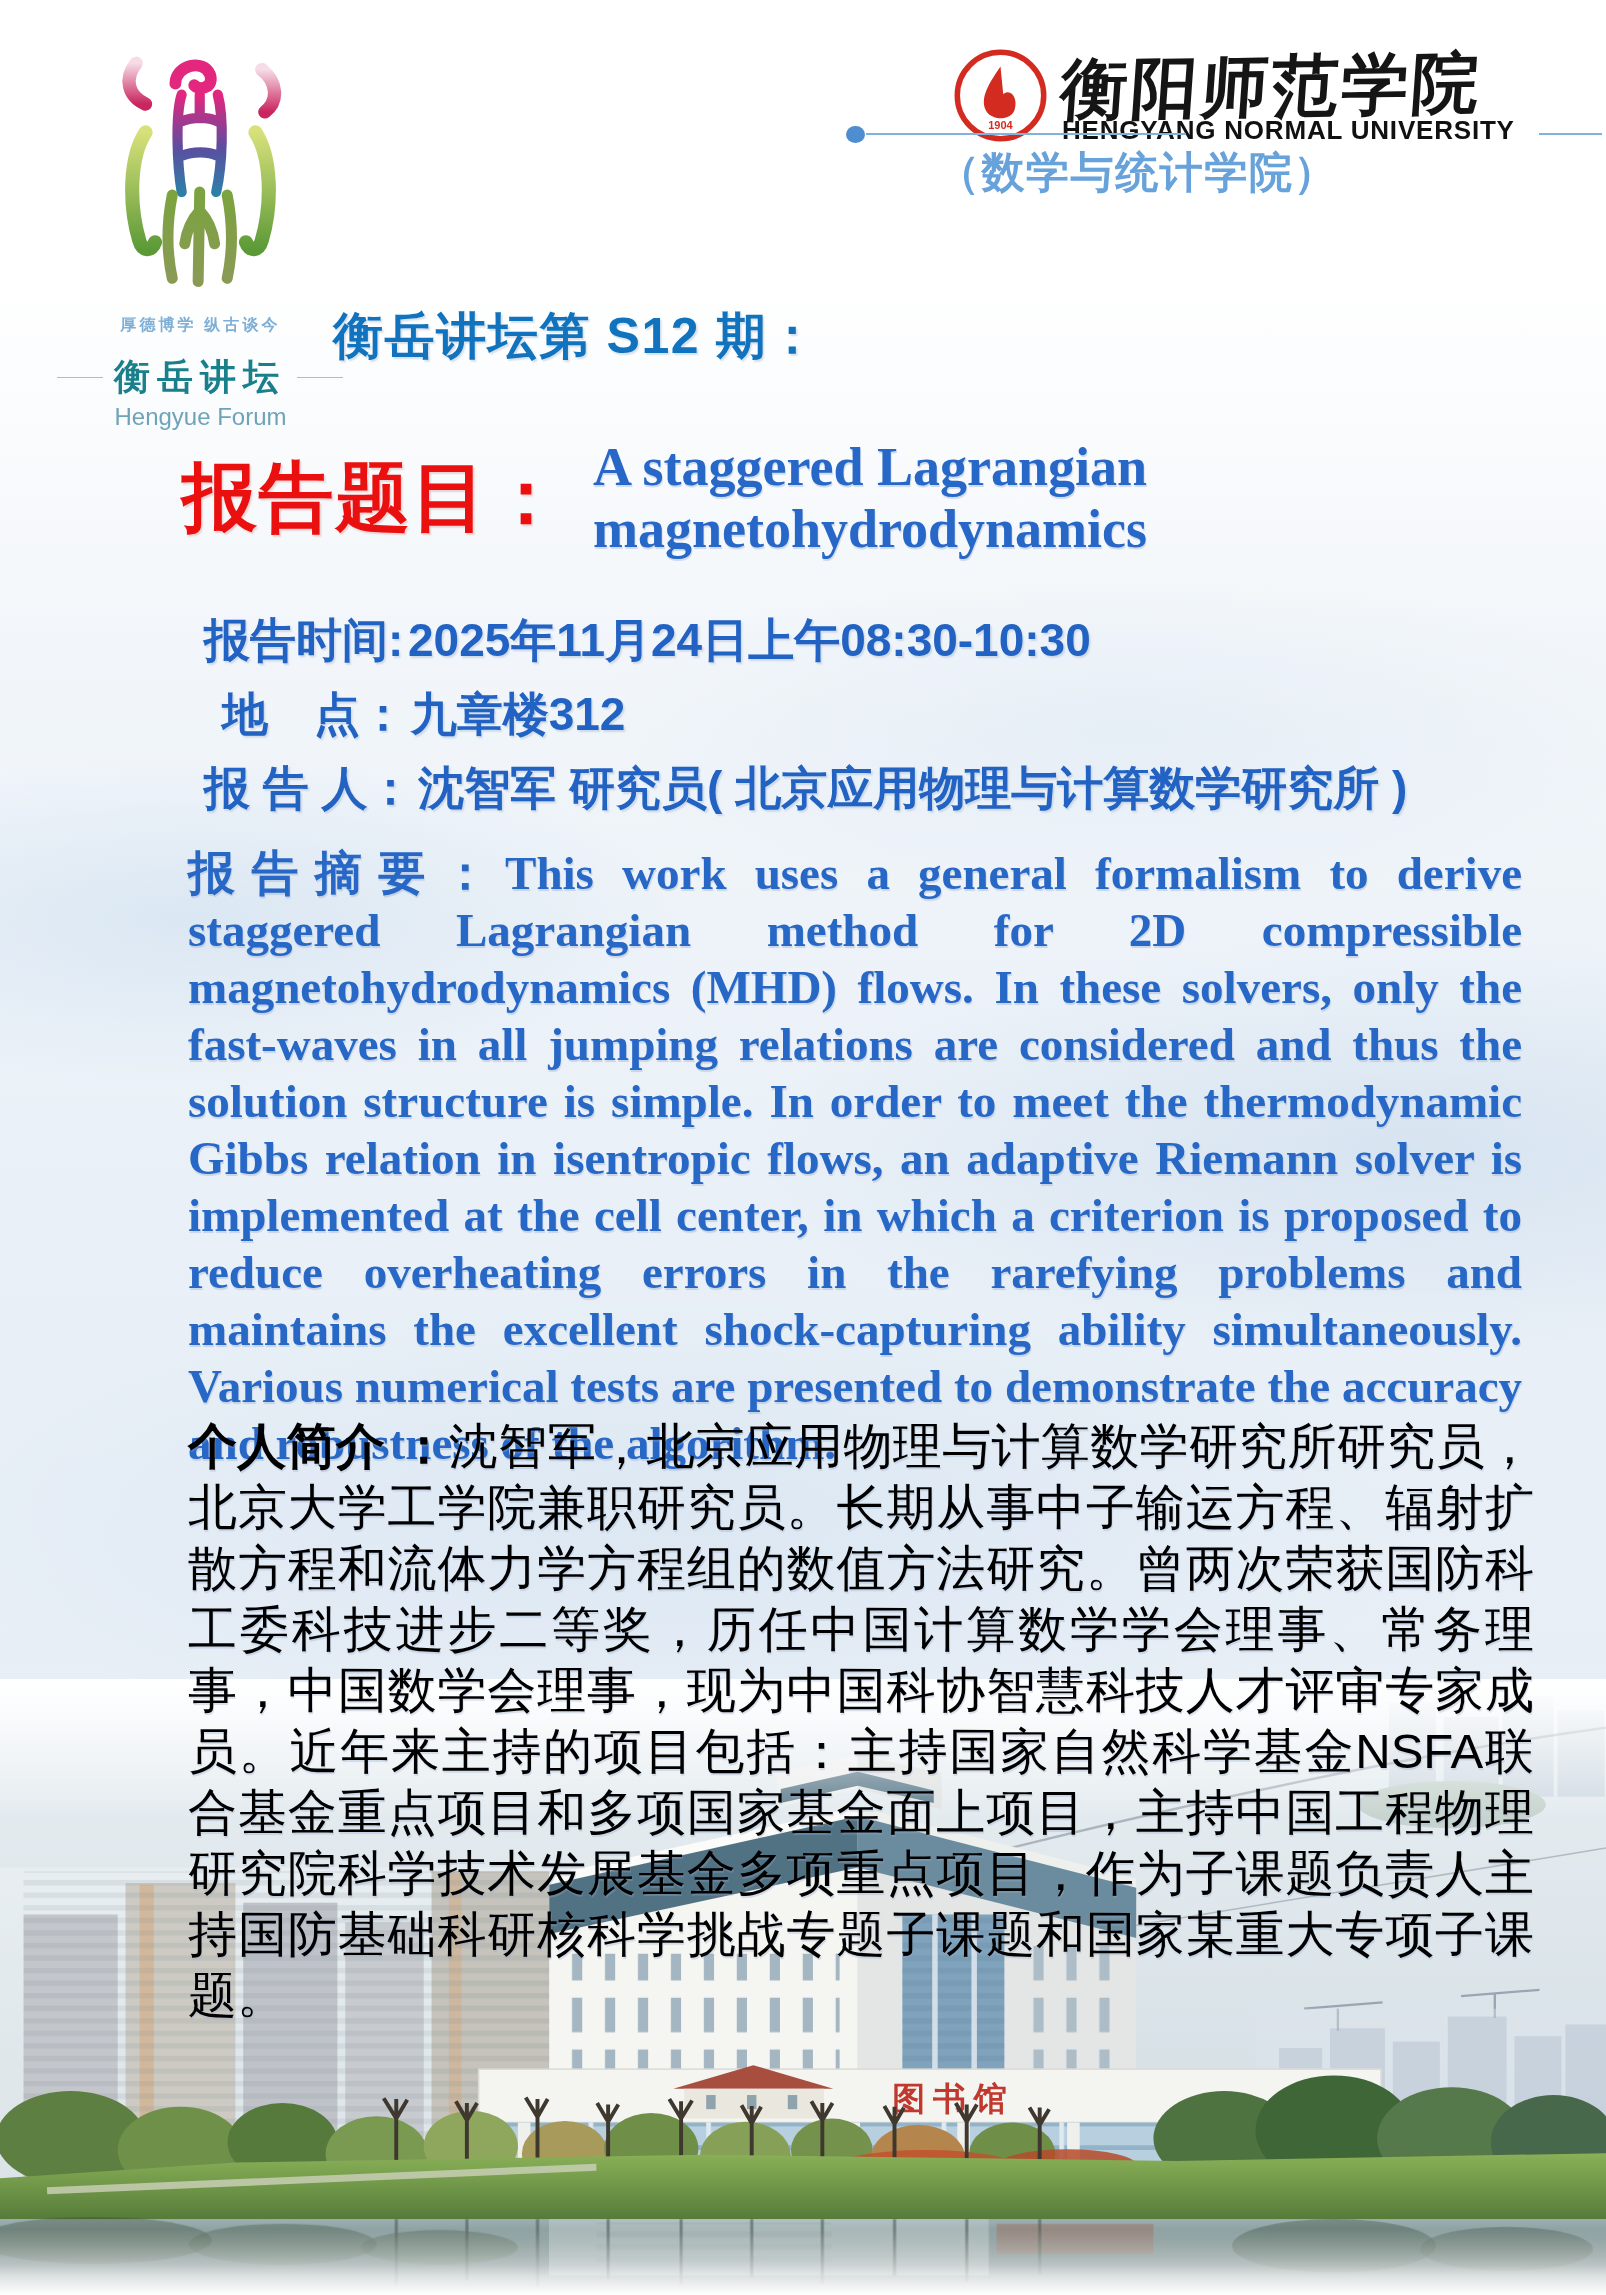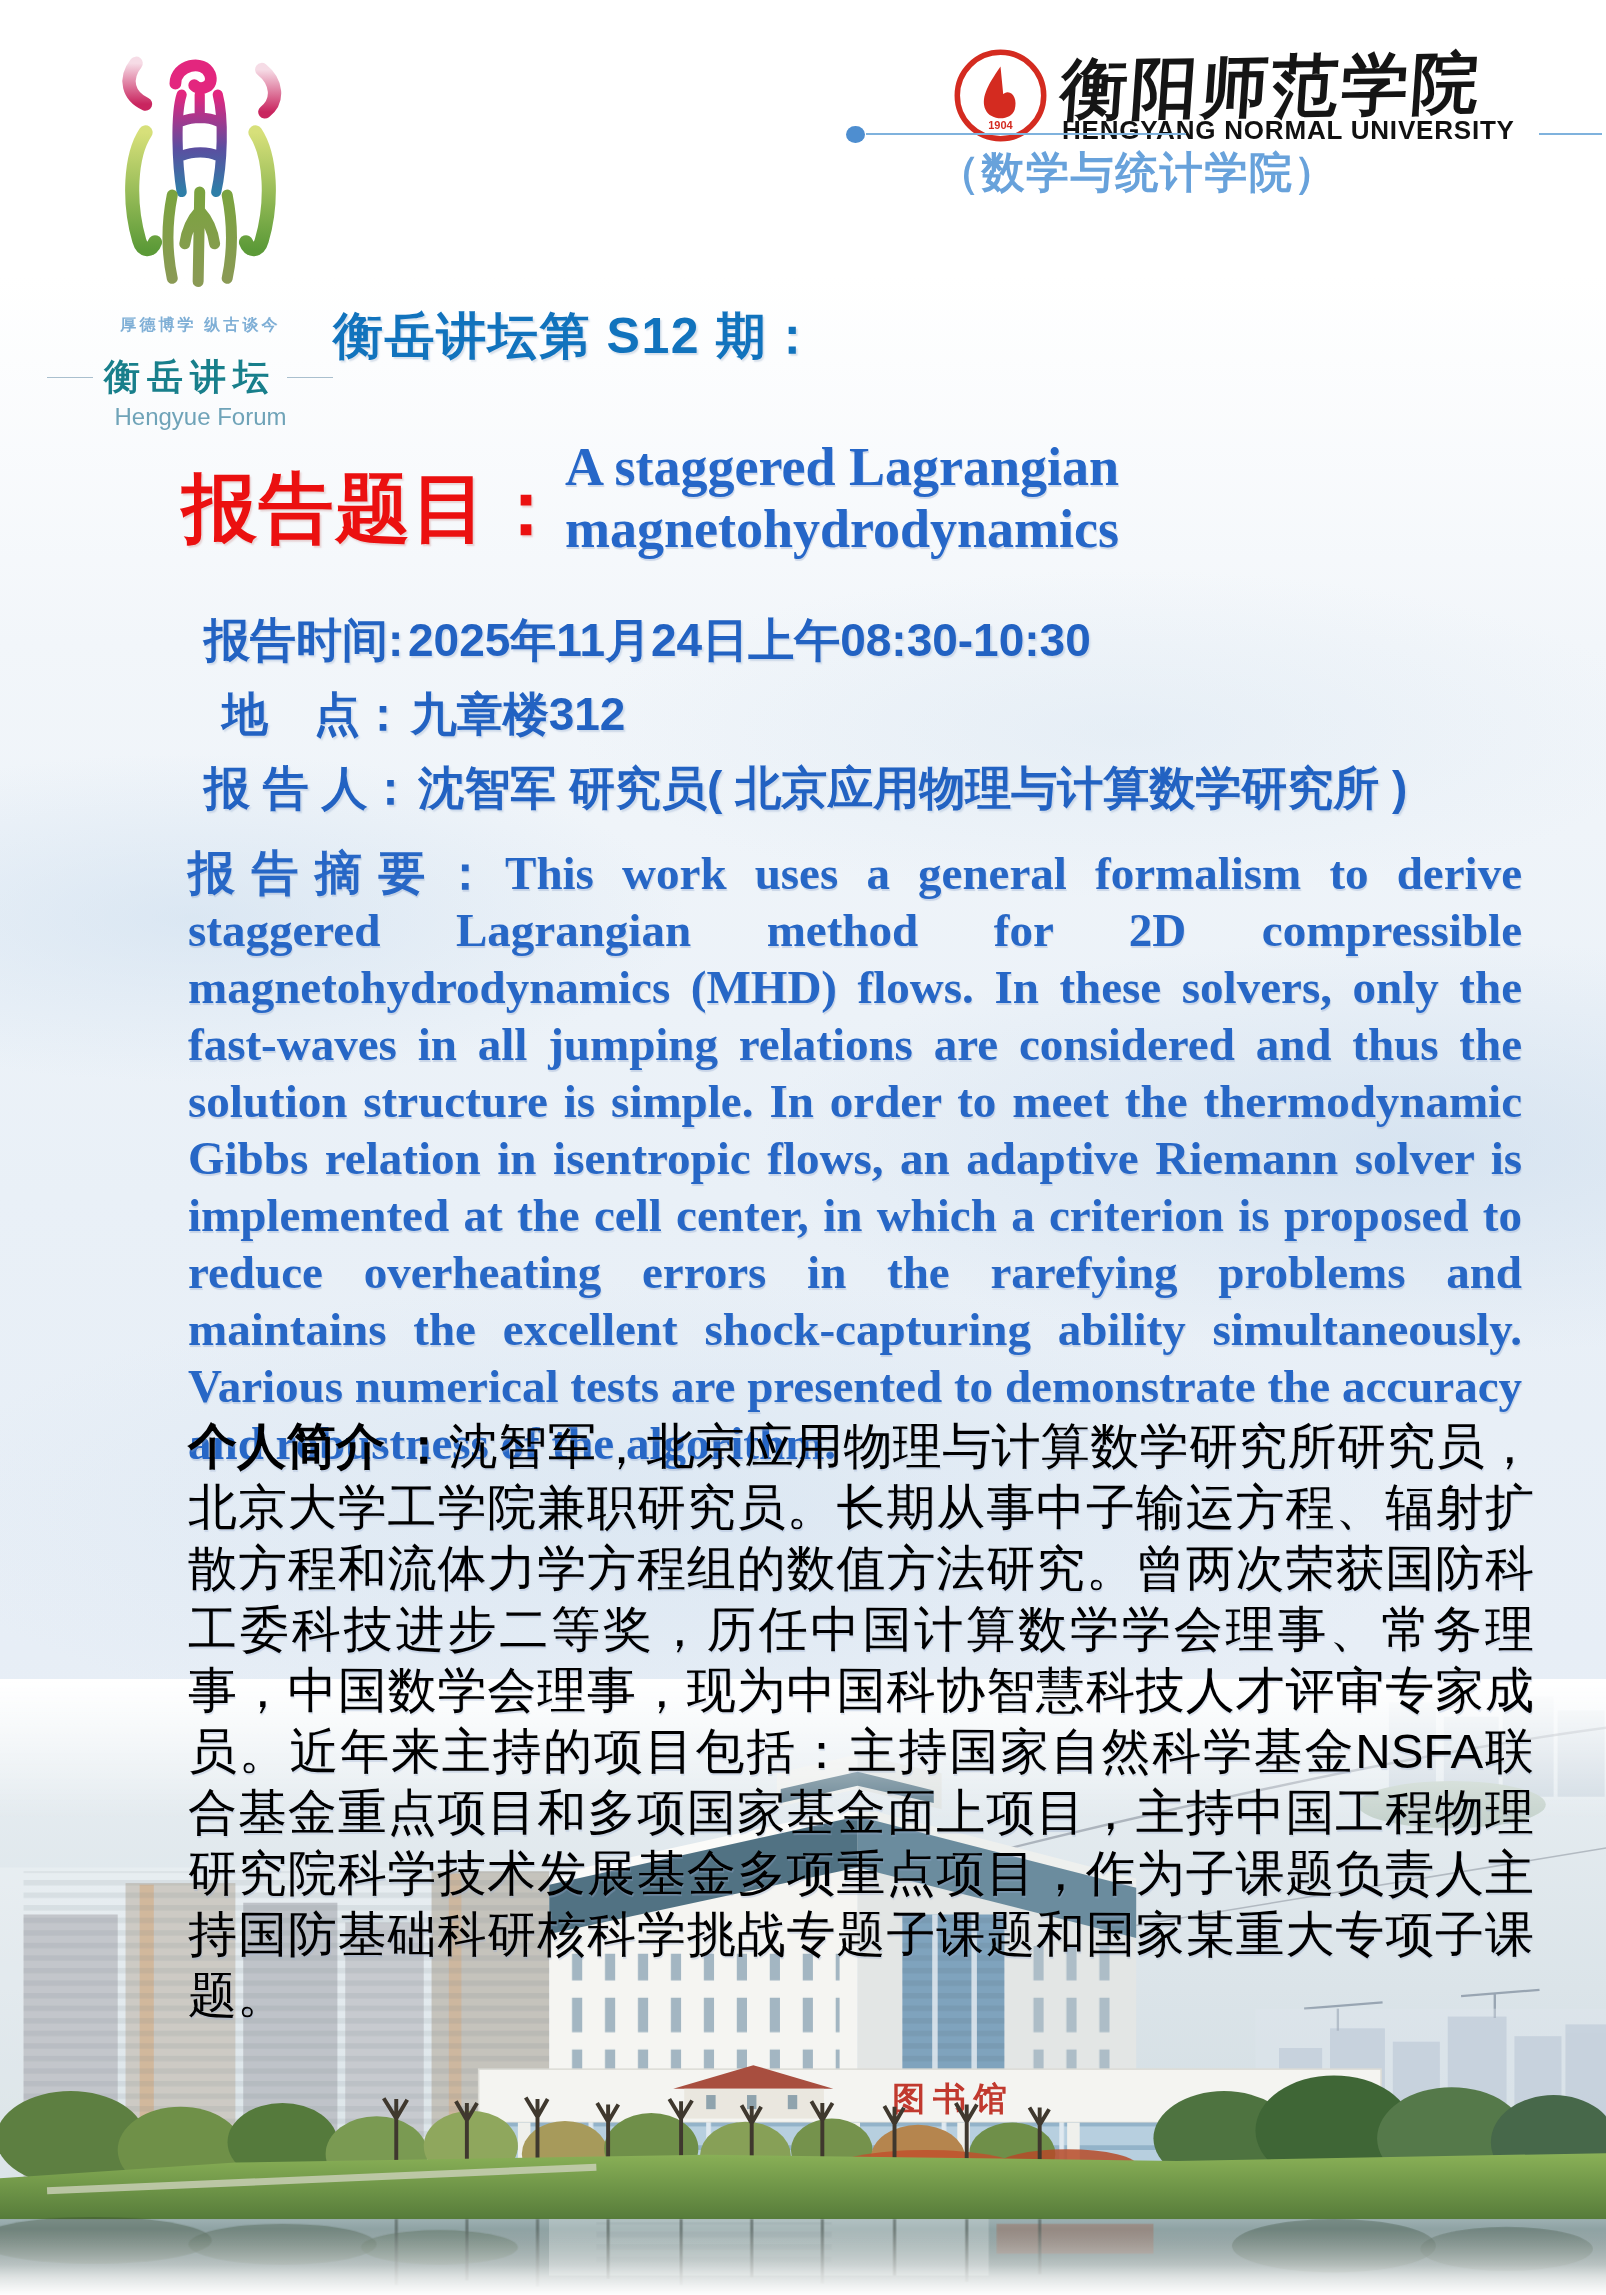--- a/index.html
+++ b/index.html
@@ -10,21 +10,21 @@
     background:
       radial-gradient(ellipse 706px 235px at 12% 40%, rgba(203,221,238,.55), transparent 70%),
       radial-gradient(ellipse 941px 298px at 88% 50%, rgba(196,215,234,.5), transparent 70%),
       radial-gradient(ellipse 1098px 337px at 42% 66%, rgba(206,223,238,.45), transparent 70%),
       radial-gradient(ellipse 785px 235px at 70% 32%, rgba(214,228,240,.4), transparent 70%),
       linear-gradient(180deg,#ffffff 0%,#ffffff 12%,#f2f6fa 28%,#e9f0f7 52%,#e7eef6 72%,#edf3f8 100%);}
   
   .forum-art{position:absolute;left:100px;top:46px;width:201px;height:259px;}
   .forum-tagline{position:absolute;left:63px;top:315px;width:275px;text-align:center;
      font-size:16px;letter-spacing:3.1px;color:#7FAFD6;font-weight:600;}
-  .forum-name-row{position:absolute;left:47px;top:353px;width:306px;display:flex;align-items:center;justify-content:flex-start;gap:11px;}
+  .forum-name-row{position:absolute;left:47px;top:353px;width:306px;display:flex;align-items:center;justify-content:center;gap:11px;}
   .forum-name-row .rule{height:1.6px;background:#a9bfce;flex:0 0 46px;}
   .forum-name-cn{font-size:36px;font-weight:900;color:#187F8B;letter-spacing:7px;
      font-family:"Liberation Serif",serif;}
   .forum-name-en{position:absolute;left:63px;top:403px;width:275px;text-align:center;
      font-size:24px;color:#6FA3B8;}
   
   .seal{position:absolute;left:951px;top:46px;width:99px;height:99px;}
   .uni-cn{position:absolute;left:1061px;top:41px;width:439px;font-size:67px;font-weight:900;
      font-family:"Liberation Serif",serif;color:#151515;letter-spacing:3.1px;
      transform:skewX(-5deg) rotate(-1deg);white-space:nowrap;}
@@ -33,21 +33,21 @@
   .hdr-dot{position:absolute;left:846px;top:126px;width:19px;height:17.3px;border-radius:50%;background:#4e8ed0;}
   .hdr-line-a{position:absolute;left:866px;top:133px;width:320px;height:2.4px;background:#7fb2dd;}
   .hdr-line-b{position:absolute;left:1539px;top:133px;width:63px;height:2.4px;background:#7fb2dd;}
   .dept{position:absolute;left:863px;top:144px;width:549px;text-align:center;
      font-size:43px;font-weight:700;color:#68A2DB;letter-spacing:1.6px;}
   
   .issue{position:absolute;left:333px;top:303px;font-size:50px;font-weight:900;color:#1173BD;
      letter-spacing:1.6px;text-shadow:1.6px 2.4px 1.6px rgba(130,155,190,.3);}
   
   .title-block{position:absolute;left:182px;top:436px;width:1343px;}
-  .title-row1{display:flex;align-items:flex-end;}
+  .title-row1{display:flex;align-items:center;gap:28px;}
   .title-label{font-size:75px;font-weight:900;color:#EB1010;letter-spacing:1.6px;
      text-shadow:1.6px 2.4px 1.6px rgba(200,140,140,.35);flex:0 0 auto;}
   .title-en{font-size:54px;font-weight:700;color:#2667C8;font-family:"Liberation Serif",serif;
      text-shadow:0.8px 1.6px 0.8px rgba(150,170,205,.4);}
   .title-row2{margin-top:11px;}
   
   .info{position:absolute;left:204px;font-size:46px;font-weight:800;color:#2262C2;
      text-shadow:1.6px 2.4px 1.6px rgba(130,155,195,.3);white-space:nowrap;}
   .info .lbl{margin-right:4.7px;}
   .info-time{top:610px;}

